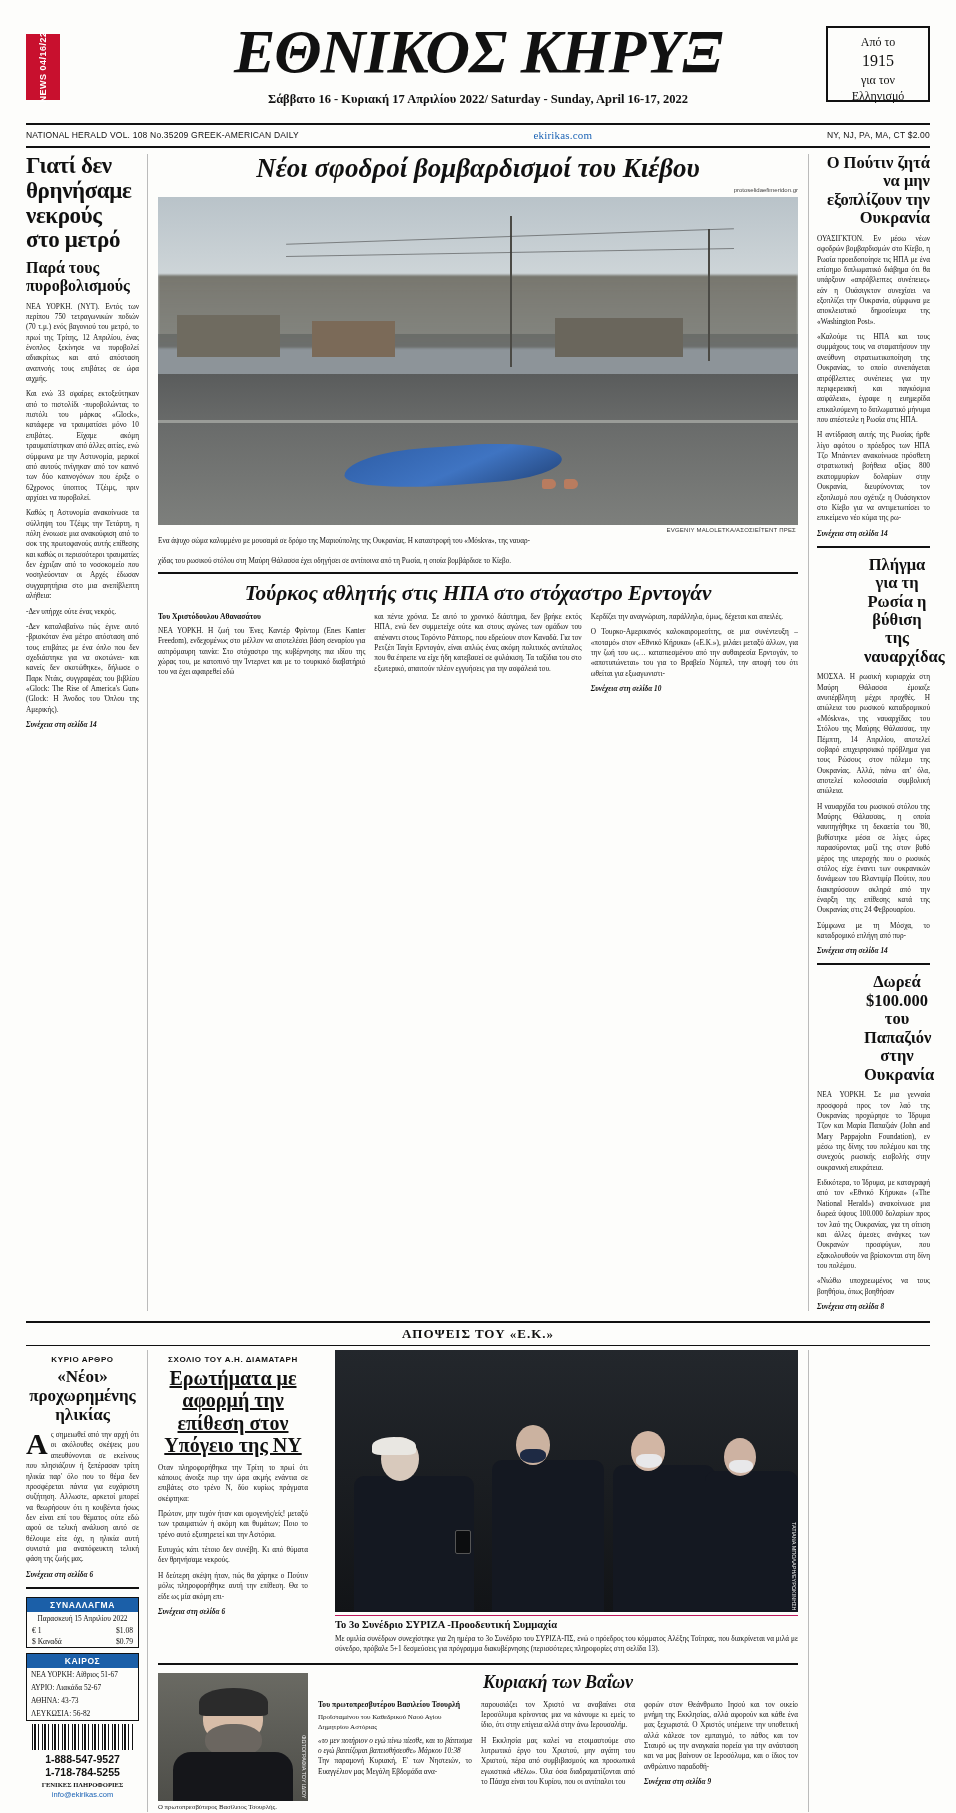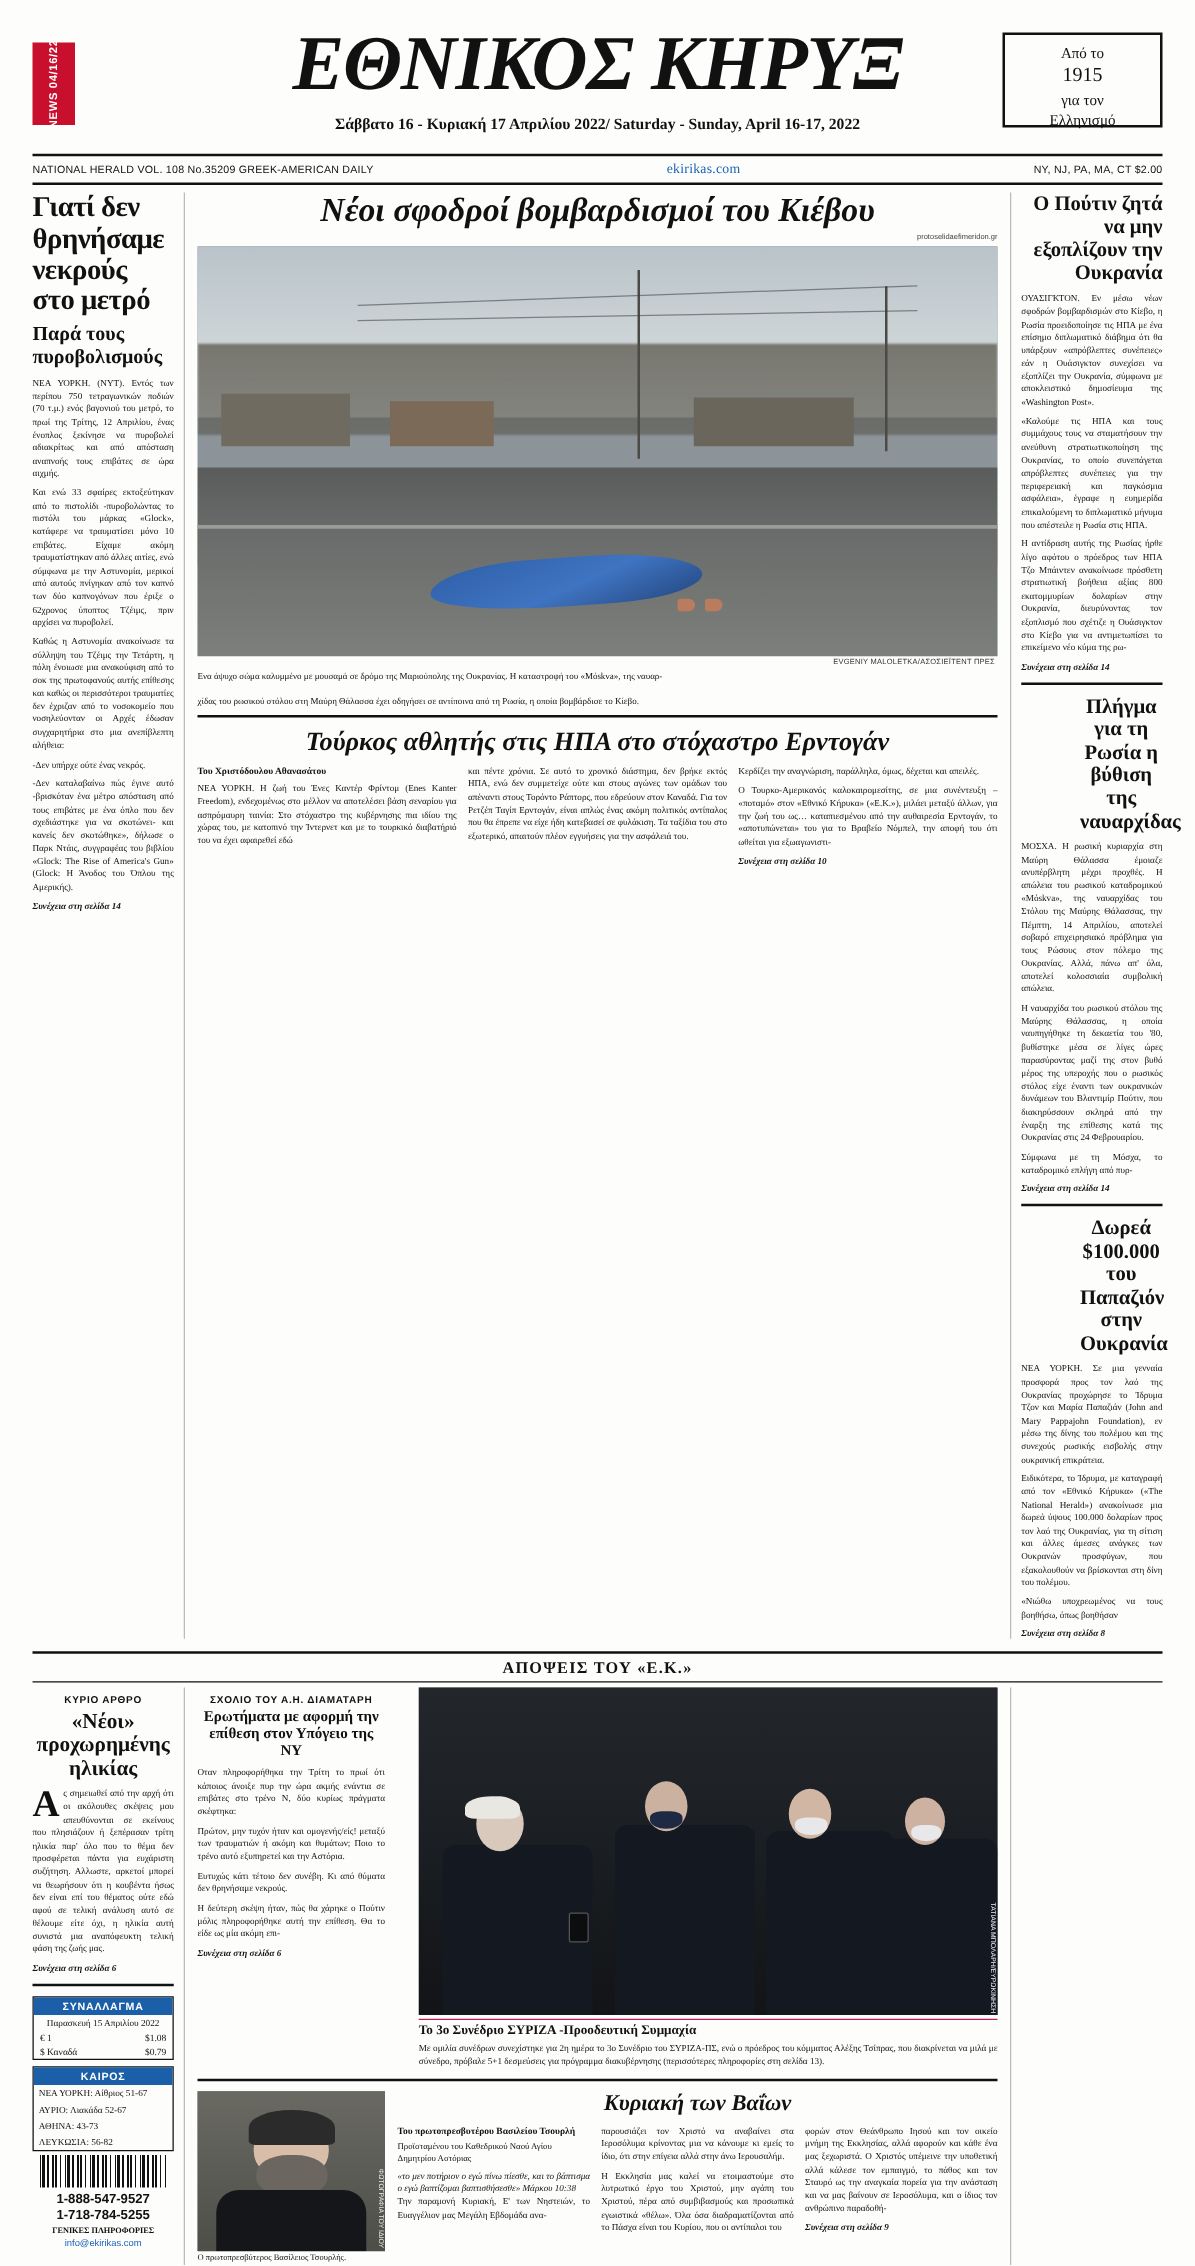--- a/index.html
+++ b/index.html
@@ -39,21 +39,21 @@
     display:flex; align-items:center; justify-content:center;
   }
   .badge-left span {
     display:block;
     transform: rotate(-90deg);
     white-space: nowrap;
   }
   .badge-right {
     position: absolute;
     right: 26px; top: 26px;
-    width: 128px; height: 76px;
+    width: 104px; height: 76px;
     border: 2px solid #111;
     font-family: "Liberation Serif", serif;
     font-size: 12px;
     line-height: 1.35;
     padding-top: 6px;
     text-align: center;
   }
   .badge-right .yr { font-size: 16px; font-weight: normal; }
   .mast-title {
     font-family: "Liberation Serif", serif;
@@ -552,21 +552,21 @@
       <div class="phone">1-888-547-9527</div>
       <div class="phone">1-718-784-5255</div>
       <div class="tiny-c" style="font-weight:bold;font-size:6.6px;">ΓΕΝΙΚΕΣ ΠΛΗΡΟΦΟΡΙΕΣ</div>
       <div class="email-blue">info@ekirikas.com</div>
     </div>
 
     <div class="col-mid">
       <div class="two-col" style="grid-template-columns: 150px 1fr; gap:27px;">
         <div>
           <div class="kyrio">ΣΧΟΛΙΟ ΤΟΥ Α.Η. ΔΙΑΜΑΤΑΡΗ</div>
-          <h3 class="op-head" style="font-size:12px;">Ερωτήματα με αφορμή την επίθεση στον Υπόγειο της ΝΥ</h3>
+          <h3 class="op-head" style="font-size:20px;text-decoration:underline;">Ερωτήματα με αφορμή την επίθεση στον Υπόγειο της ΝΥ</h3>
           <div class="body-txt">
             <p>Οταν πληροφορήθηκα την Τρίτη το πρωί ότι κάποιος άνοιξε πυρ την ώρα ακμής ενάντια σε επιβάτες στο τρένο Ν, δύο κυρίως πράγματα σκέφτηκα:</p>
             <p>Πρώτον, μην τυχόν ήταν και ομογενής/είς! μεταξύ των τραυματιών ή ακόμη και θυμάτων; Ποιο το τρένο αυτό εξυπηρετεί και την Αστόρια.</p>
             <p>Ευτυχώς κάτι τέτοιο δεν συνέβη. Κι από θύματα δεν θρηνήσαμε νεκρούς.</p>
             <p>Η δεύτερη σκέψη ήταν, πώς θα χάρηκε ο Πούτιν μόλις πληροφορήθηκε αυτή την επίθεση. Θα το είδε ως μία ακόμη επι-</p>
           </div>
           <div class="cont">Συνέχεια στη σελίδα 6</div>
         </div>
 
         <div>

